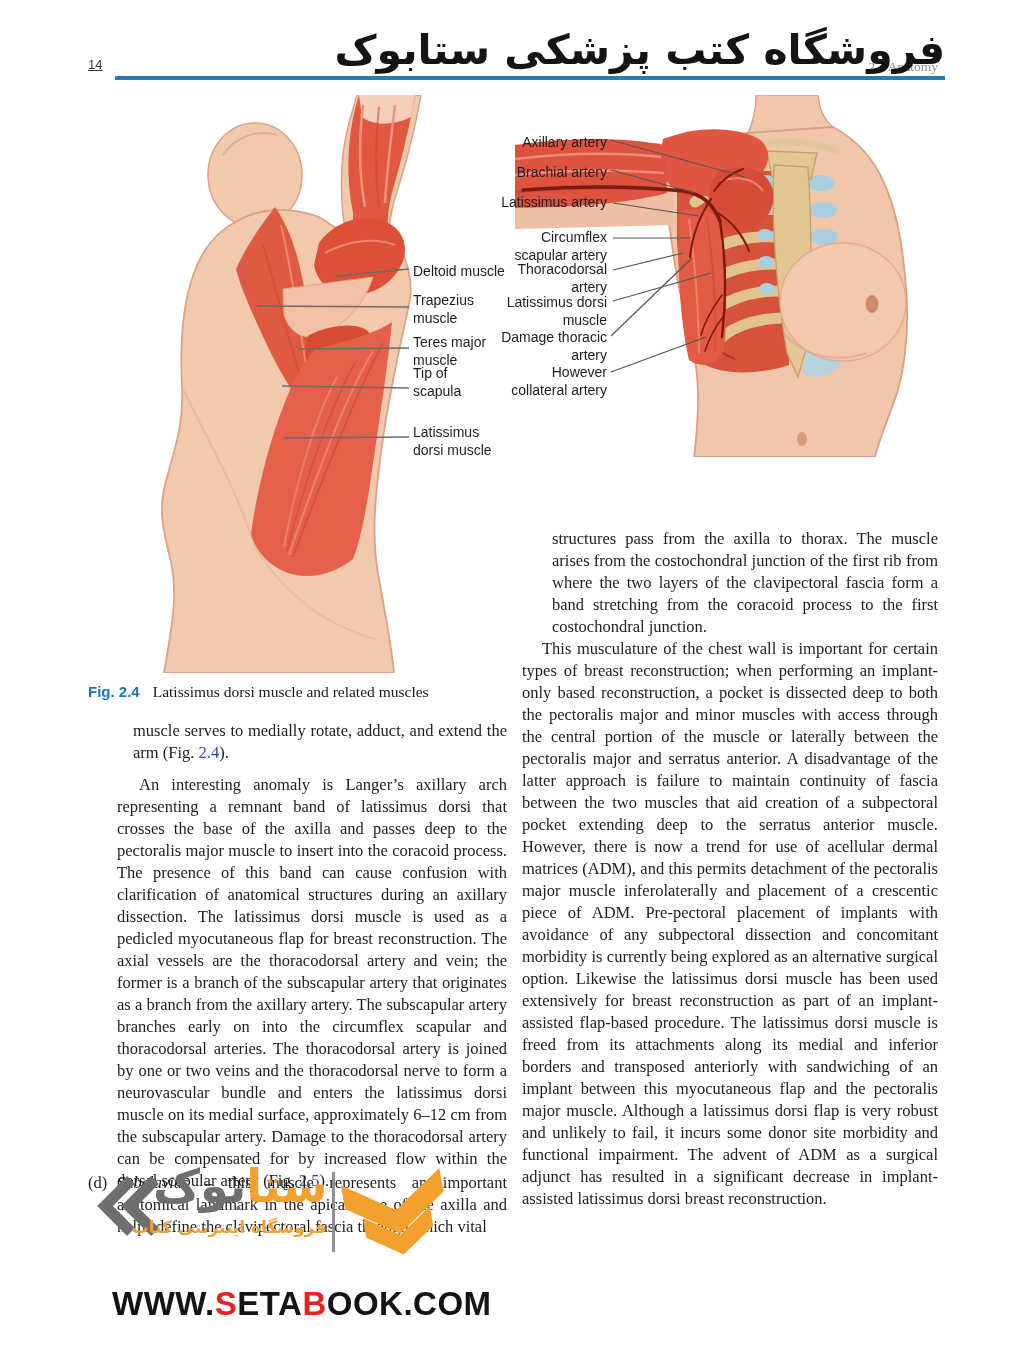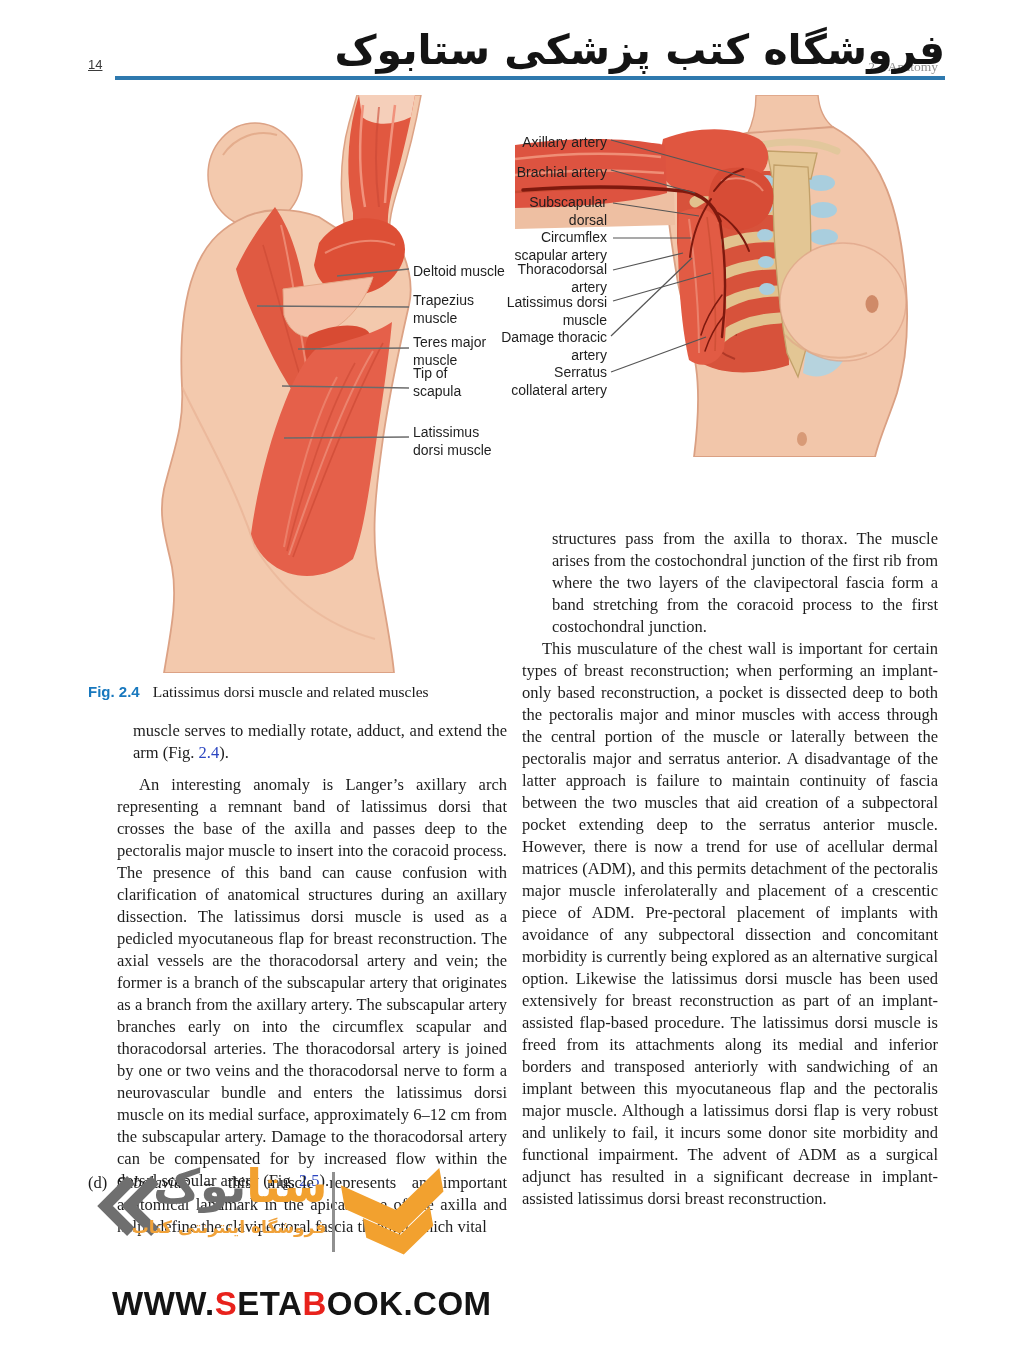--- a/index.html
+++ b/index.html
@@ -212,26 +212,26 @@
         <path d="M98,108 L184,121"></path>
         <path d="M98,143 L176,143"></path>
         <path d="M98,175 L168,158"></path>
         <path d="M98,206 L196,178"></path>
         <path d="M96,241 L177,163"></path>
         <path d="M96,277 L191,242"></path>
       </g>
     </svg>
     <div class="flabel" style="top:38px">Axillary artery</div>
     <div class="flabel" style="top:68px">Brachial artery</div>
-    <div class="flabel" style="top:98px">Subscapular dorsal</div>
+    <div class="flabel" style="top:98px">Latissimus artery</div>
     <div class="flabel" style="top:133px">Circumflex scapular artery</div>
     <div class="flabel" style="top:165px">Thoracodorsal artery</div>
     <div class="flabel" style="top:198px">Latissimus dorsi muscle</div>
     <div class="flabel" style="top:233px">Damage thoracic artery</div>
-    <div class="flabel" style="top:268px">Serratus collateral artery</div>
+    <div class="flabel" style="top:268px">However collateral artery</div>
   </div>
 
   <div class="col leftcol">
     <p class="p1"><span>muscle serves to medially rotate, adduct, and extend the arm (Fig. </span><span class="ref">2.4</span><span>).</span></p>
     <p class="p2"><span>An interesting anomaly is Langer’s axillary arch representing a remnant band of latissimus dorsi that crosses the base of the axilla and passes deep to the pectoralis major muscle to insert into the coracoid process. The presence of this band can cause confusion with clarification of anatomical structures during an axillary dissection. The latissimus dorsi muscle is used as a pedicled myocutaneous flap for breast reconstruction. The axial vessels are the thoracodorsal artery and vein; the former is a branch of the subscapular artery that originates as a branch from the axillary artery. The subscapular artery branches early on into the circumflex scapular and thoracodorsal arteries. The thoracodorsal artery is joined by one or two veins and the thoracodorsal nerve to form a neurovascular bundle and enters the latissimus dorsi muscle on its medial surface, approximately 6–12 cm from the subscapular artery. Damage to the thoracodorsal artery can be compensated for by increased flow within the dorsal scapular artery (Fig. </span><span class="ref">2.5</span><span>).</span></p>
   </div>
   <div class="item-d">
     <span class="marker">(d)</span>
     <span class="dtext"><span class="term">Subclavius</span><span> – this muscle represents an important anatomical landmark in the apical zone of the axilla and helps define the clavipectoral fascia through which vital</span></span>
   </div>

